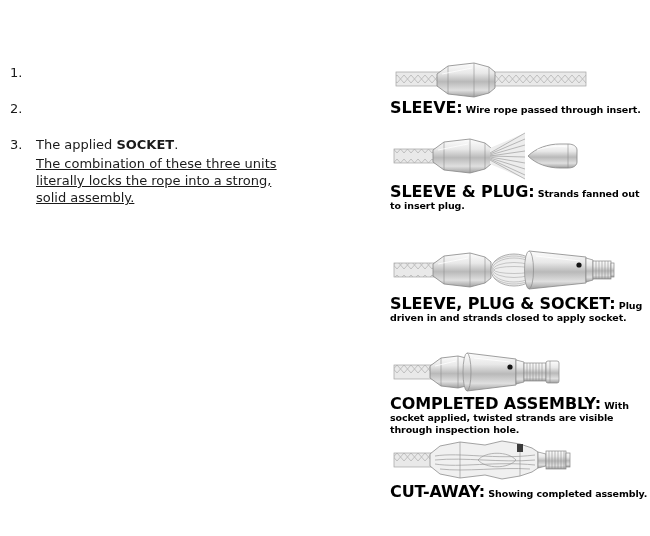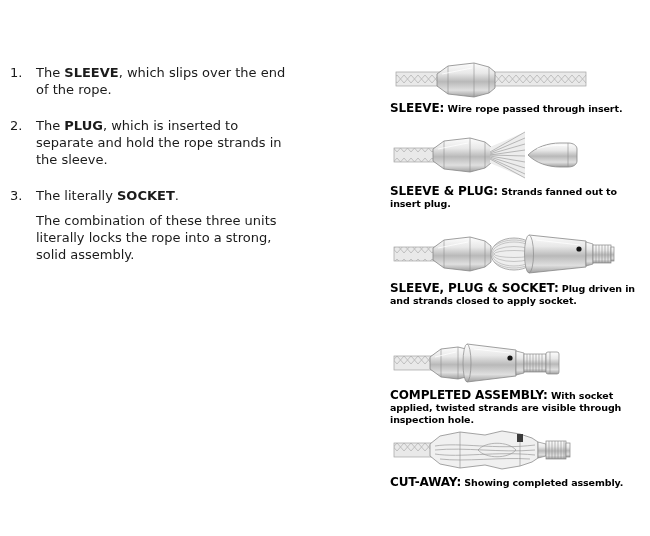--- a/index.html
+++ b/index.html
@@ -8,59 +8,57 @@
     font-family:"DejaVu Sans","Liberation Sans",sans-serif;
   }
   .page{position:absolute;inset:0;background:#ffffff;}
 
   
   .steps{position:absolute;left:10px;top:64px;width:320px;color:#1b1b1b;}
   .step{display:flex;margin-bottom:19px;font-size:13px;line-height:17px;}
   .step .num{flex:0 0 26px;}
   .step .txt{width:252px;}
   .step b{font-weight:bold;}
-  .step .extra{margin-top:8px;}
+  .step .extra{margin-top:2px;text-decoration:underline;}
 
   
   .figures{position:absolute;left:390px;top:58px;width:258px;}
   .figure{margin-bottom:12px;}
   .figure svg{display:block;}
   .figcap{
     font-size:9.5px;line-height:12px;font-weight:bold;color:#000;
     letter-spacing:-0.1px;margin-top:2px;
   }
-  .figcap .lbl{font-size:12px;}
+  .figcap .lbl{font-size:16px;}
   .fig-1{margin-bottom:12px;}
-  .fig-2{margin-bottom:18px;}
-  .fig-3{margin-bottom:32px;}
+  .fig-2{margin-bottom:32px;}
+  .fig-3{margin-bottom:24px;}
   .fig-4{margin-bottom:0;}
 
   svg .seam{stroke:#8f8f8f;stroke-width:.6;fill:none;}
   svg .hl{stroke:#ffffff;stroke-width:1;fill:none;opacity:.75;}
 </style>
 </head>
 <body>
 
 <div class="page">
 
   <div class="steps">
 
     <div class="step">
       <span class="num">1.</span>
-      <div class="txt"><span>The </span><b>SLEEVE</b><span>, which slips over the end of the rope.</span></div>
     </div>
 
     <div class="step">
       <span class="num">2.</span>
-      <div class="txt"><span>The </span><b>PLUG</b><span>, which is inserted to separate and hold the rope strands in the sleeve.</span></div>
     </div>
 
     <div class="step">
       <span class="num">3.</span>
-      <div class="txt"><span>The literally </span><b>SOCKET</b><span>.</span>
+      <div class="txt"><span>The applied </span><b>SOCKET</b><span>.</span>
         <div class="extra">The combination of these three units literally locks the rope into a strong, solid assembly.</div>
       </div>
     </div>
 
   </div>
 
   <div class="figures">
 
     <div class="figure fig-1">
       <svg width="250" height="42" viewBox="0 0 250 42">

